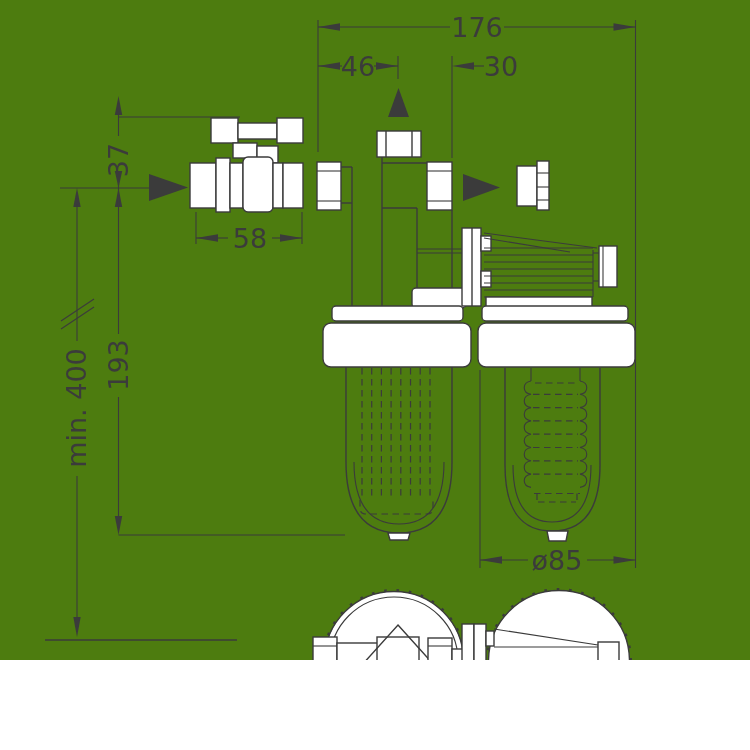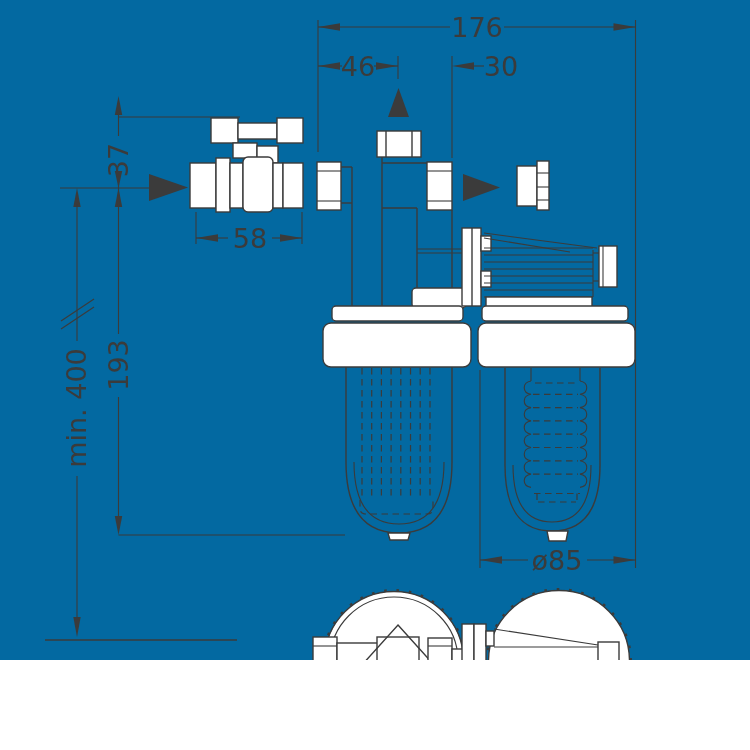--- a/index.html
+++ b/index.html
@@ -1,16 +1,16 @@
 <!DOCTYPE html>
 <html><head>
 <meta charset="utf-8">
 <style>
   html,body{margin:0;padding:0;background:#ffffff;}
-  .stage{width:750px;height:660px;background:#0369a1;position:relative;overflow:hidden;}
+  .stage{width:750px;height:660px;background:#4d7c0f;position:relative;overflow:hidden;}
   svg{display:block;}
   text{font-family:"DejaVu Sans","Liberation Sans",sans-serif;fill:#3b3b3b;}
   .dimtxt{font-size:27px;}
   .ln{stroke:#3b3b3b;stroke-width:1.4;fill:none;}
   .thin{stroke:#3b3b3b;stroke-width:1.1;fill:none;}
   .dash{stroke:#3b3b3b;stroke-width:1.2;fill:none;stroke-dasharray:6.5 4.5;}
   .fillw{fill:#ffffff;stroke:#3b3b3b;stroke-width:1.4;}
   .arr{fill:#3b3b3b;stroke:none;}
 </style>
 </head>

